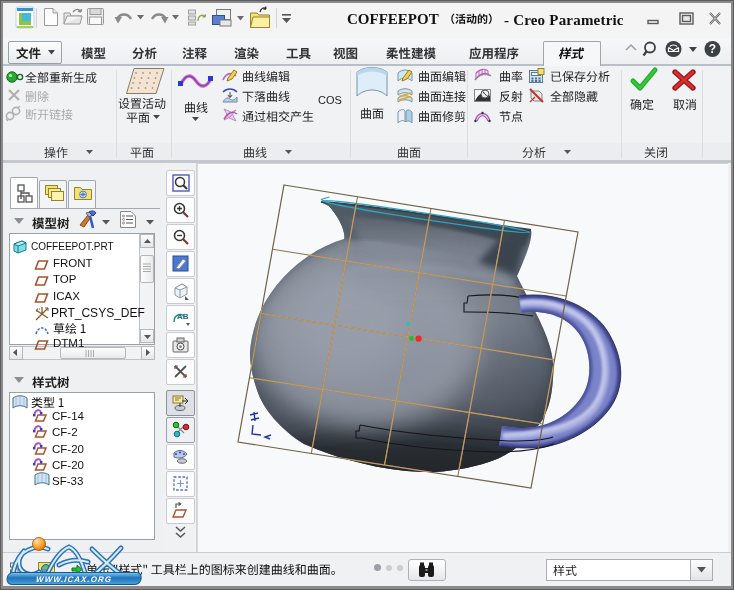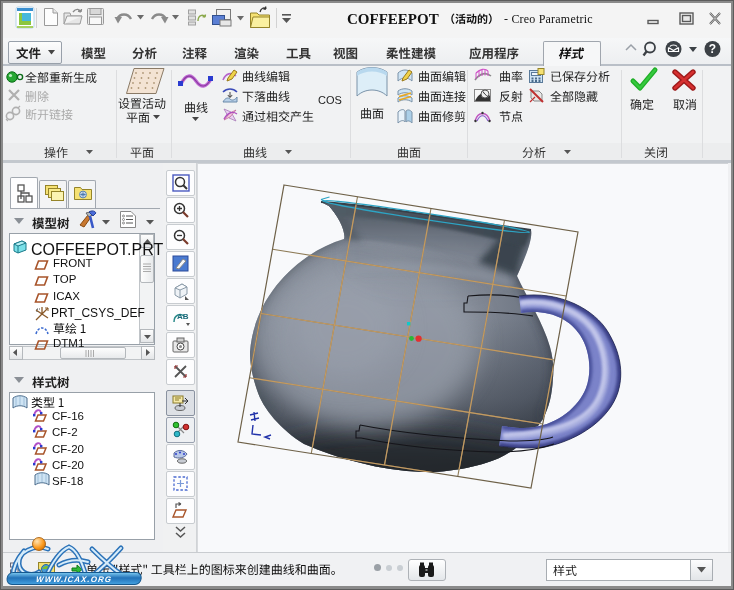--- a/index.html
+++ b/index.html
@@ -89,21 +89,21 @@
 <svg class="t" style="left:282px;top:14px">
     <g fill="#555">
       <rect x="0" y="0" width="9" height="1.6"></rect>
       <path d="M0 4 L9 4 L4.5 9 Z"></path>
     </g>
   </svg>
 <div class="abs" style="left:347px;top:11px;font-family:'Liberation Serif',serif;font-weight:bold;font-size:15px;letter-spacing:0;color:#111;white-space:nowrap">COFFEEPOT</div>
 <svg class="t" style="left:444px;top:22.5px">
     <path transform="translate(0 0) scale(0.11 0.11)" d="M66.3 -38C66.3 -16.6 75.2 -0.6 86 10L95.5 5.8C85.5 -5 77.6 -18.8 77.6 -38C77.6 -57.2 85.5 -71 95.5 -81.8L86 -86C75.2 -75.4 66.3 -59.4 66.3 -38ZM108.3 -75C114.1 -71.7 122.6 -66.9 126.6 -64L133.7 -73.7C129.4 -76.4 120.7 -80.9 115.1 -83.7ZM103.5 -47.3C109.5 -44.2 118.1 -39.4 122.2 -36.5L128.9 -46.5C124.5 -49.2 115.6 -53.6 110 -56.2ZM105 -0.3L115.1 7.8C121.2 -2 127.5 -13.4 132.8 -23.9L124 -31.9C118 -20.3 110.3 -7.8 105 -0.3ZM133 -55.8L133 -44.4L159.7 -44.4L159.7 -31.6L139.2 -31.6L139.2 8.9L150.2 8.9L150.2 4.8L180.2 4.8L180.2 8.4L191.7 8.4L191.7 -31.6L171.1 -31.6L171.1 -44.4L196.7 -44.4L196.7 -55.8L171.1 -55.8L171.1 -69.6C179 -71.2 186.5 -73.2 192.9 -75.6L183.7 -85C172.6 -80.5 153.8 -77.2 136.8 -75.5C138.1 -72.9 139.7 -68.2 140.2 -65.3C146.5 -65.9 153.1 -66.6 159.7 -67.6L159.7 -55.8ZM150.2 -6.1L150.2 -20.7L180.2 -20.7L180.2 -6.1ZM208.1 -77.2L208.1 -66.7L247.4 -66.7L247.4 -77.2ZM209 -2L209.1 -2.2L209.1 -1.9C212 -3.8 216.3 -5.2 241.2 -11.7L242.3 -7L251.9 -10C249.8 -6.5 247.3 -3.2 244.3 -0.3C247.3 1.6 251.3 5.9 253.2 8.8C267.4 -5.3 271.6 -26.4 273 -51.7L283.3 -51.7C282.4 -20.3 281.4 -8.1 279.2 -5.3C278.1 -4 277.2 -3.7 275.5 -3.7C273.3 -3.7 269.1 -3.7 264.3 -4.1C266.3 -0.8 267.7 4.2 267.9 7.6C273.1 7.8 278.2 7.8 281.4 7.3C284.9 6.6 287.2 5.6 289.7 2.1C293.1 -2.5 294.1 -17.2 295.1 -57.8C295.1 -59.3 295.2 -63.2 295.2 -63.2L273.4 -63.2L273.6 -83.2L261.7 -83.2L261.6 -63.2L250.4 -63.2L250.4 -51.7L261.2 -51.7C260.5 -35.8 258.4 -22 252.5 -11.1C250.7 -18 246.8 -28.6 243.2 -36.7L233.5 -34.1C235.1 -30.3 236.7 -26 238.1 -21.7L221.1 -17.7C224.3 -25.5 227.4 -34.5 229.5 -43.1L249.2 -43.1L249.2 -54L204.8 -54L204.8 -43.1L217.2 -43.1C215 -32.5 211.5 -22.3 210.2 -19.3C208.6 -15.6 207.2 -13.3 205.2 -12.7C206.6 -9.7 208.4 -4.2 209 -2ZM353.6 -40.6C358.5 -33.3 364.7 -23.4 367.5 -17.3L377.7 -23.5C374.6 -29.4 367.9 -39 363 -45.9ZM358.5 -84.9C355.6 -73 350.8 -60.9 345 -52.3L345 -68.7L329.5 -68.7C331.2 -72.9 333 -78.1 334.6 -83.1L321.6 -85C321.2 -80.2 320 -73.7 318.7 -68.7L307.3 -68.7L307.3 6L318.2 6L318.2 -1.4L345 -1.4L345 -48.4C347.7 -46.7 351.1 -44.2 352.8 -42.6C355.9 -46.9 358.9 -52.4 361.6 -58.5L383.1 -58.5C382.1 -23.1 380.8 -8 377.7 -4.8C376.5 -3.4 375.4 -3.1 373.4 -3.1C370.8 -3.1 364.8 -3.1 358.4 -3.7C360.5 -0.4 362.1 4.7 362.3 8C368.2 8.2 374.3 8.3 378.1 7.8C382.2 7.1 385 6 387.7 2.2C391.9 -3.1 393 -19.1 394.3 -64.1C394.4 -65.5 394.4 -69.5 394.4 -69.5L366.1 -69.5C367.6 -73.7 369 -78 370.1 -82.2ZM318.2 -58.3L334.2 -58.3L334.2 -42L318.2 -42ZM318.2 -11.9L318.2 -31.6L334.2 -31.6L334.2 -11.9ZM433.7 -38C433.7 -59.4 424.8 -75.4 414 -86L404.5 -81.8C414.5 -71 422.4 -57.2 422.4 -38C422.4 -18.8 414.5 -5 404.5 5.8L414 10C424.8 -0.6 433.7 -16.6 433.7 -38Z" fill="#111"></path>
   </svg>
-<div class="abs" style="left:504px;top:12px;font-family:'Liberation Serif',serif;font-weight:normal;font-size:12px;letter-spacing:0.2px;color:#111;white-space:nowrap">- Creo Parametric</div>
+<div class="abs" style="left:504px;top:12px;font-family:'Liberation Serif',serif;font-weight:bold;font-size:15px;letter-spacing:0.2px;color:#111;white-space:nowrap">- Creo Parametric</div>
 <svg class="t" style="left:646px;top:12px">
     <g stroke="#5a5a5a" fill="none" stroke-width="1.4">
 <rect x="2" y="8.5" width="10" height="3" fill="#f4f4f4"></rect>
 <rect x="34" y="1" width="13" height="11"></rect>
       <rect x="36.5" y="3.5" width="8" height="6" fill="#e8e8e8"></rect>
 <path d="M64 1 L74 12 M74 1 L64 12" stroke-width="2"></path>
 <path d="M64 1 L74 12 M74 1 L64 12" stroke="#f4f4f4" stroke-width="0.7"></path>
 </g>
   </svg>
 <div class="abs" style="left:3px;top:38px;width:728px;height:28px;background:linear-gradient(#f6f7f8,#eceef0)"></div>
@@ -516,21 +516,21 @@
       <path d="M0 0 L0 7 M2.5 0 L2.5 7 M5 0 L5 7 M7.5 0 L7.5 7"></path>
     </g>
   </svg>
 <svg class="t" style="left:13px;top:240px">
     <g>
 <path d="M1 4 L9 1 L13 3 L13 10 L5 13 L1 11 Z" fill="#7ae0e8" stroke="#1a7a8a"></path>
 <path d="M1 4 L9 1 L13 3 L5 6 Z" fill="#b8f0f4" stroke="#1a7a8a"></path>
 <path d="M5 6 L5 13" stroke="#1a7a8a"></path>
     </g>
   </svg>
-<div class="abs" style="left:31px;top:241px;font-size:16px;color:#111;white-space:nowrap">COFFEEPOT.PRT</div>
+<div class="abs" style="left:31px;top:241px;font-size:10px;color:#111;white-space:nowrap">COFFEEPOT.PRT</div>
 <svg class="t" style="left:35px;top:260px">
     <path d="M3.5 1 L12.5 1 L9.5 9 L0.5 9 Z" fill="none" stroke="#a8542a" stroke-width="1.6"></path>
   </svg>
 <div class="abs" style="left:53px;top:257px;font-size:11.5px;color:#111;white-space:nowrap">FRONT</div>
 <svg class="t" style="left:35px;top:276px">
     <path d="M3.5 1 L12.5 1 L9.5 9 L0.5 9 Z" fill="none" stroke="#a8542a" stroke-width="1.6"></path>
   </svg>
 <div class="abs" style="left:53px;top:273px;font-size:11.5px;color:#111;white-space:nowrap">TOP</div>
 <svg class="t" style="left:35px;top:293px">
     <path d="M3.5 1 L12.5 1 L9.5 9 L0.5 9 Z" fill="none" stroke="#a8542a" stroke-width="1.6"></path>
@@ -573,21 +573,21 @@
     <path transform="translate(0 0) scale(0.12 0.12)" d="M74.6 -82.2C72.2 -78 67.9 -71.9 64.5 -68L70.6 -65.7C74.2 -69.3 78.7 -74.6 82.4 -79.7ZM18.1 -78.9C22.3 -74.8 26.8 -68.9 28.7 -65L35.4 -68.3C33.4 -72.2 28.7 -77.9 24.4 -81.8ZM46 -83.9L46 -64.5L7.2 -64.5L7.2 -57.6L40 -57.6C31.8 -49.2 18.5 -42.2 5.3 -39.1C6.9 -37.6 9 -34.8 10.1 -32.9C23.7 -36.9 37.2 -44.8 46 -54.7L46 -37.9L53.5 -37.9L53.5 -52.9C66.2 -46.6 81.2 -38.4 89.2 -33.2L92.9 -39.4C84.9 -44.2 70.6 -51.6 58.2 -57.6L93.3 -57.6L93.3 -64.5L53.5 -64.5L53.5 -83.9ZM46.3 -35.7C45.8 -31.8 45.2 -28.2 44.3 -24.9L6.7 -24.9L6.7 -17.9L41.6 -17.9C36.6 -8.5 26.5 -2.3 4.6 1.1C6 2.8 7.9 6 8.5 8C33.4 3.6 44.5 -4.7 49.8 -17.2C57.6 -3.1 71.4 4.9 91.6 8C92.5 5.9 94.6 2.7 96.3 1C78.1 -1.1 64.7 -7.4 57.4 -17.9L93.6 -17.9L93.6 -24.9L52.3 -24.9C53.1 -28.3 53.7 -31.9 54.2 -35.7ZM163.5 -78.3L163.5 -44.8L170.4 -44.8L170.4 -78.3ZM182.2 -83.4L182.2 -38.7C182.2 -37.4 181.8 -37 180.2 -36.9C178.7 -36.8 173.7 -36.8 168 -37C169.1 -35 170.1 -32.1 170.5 -30.1C177.6 -30.1 182.5 -30.2 185.5 -31.4C188.5 -32.5 189.3 -34.4 189.3 -38.6L189.3 -83.4ZM138.8 -73.3L138.8 -59.5L126.4 -59.5L126.4 -60.1L126.4 -73.3ZM106.7 -59.5L106.7 -52.8L118.9 -52.8C117.8 -46.1 114.5 -39.3 105.9 -34C107.3 -33 109.8 -30.2 110.8 -28.8C121 -35.1 124.8 -44.1 125.9 -52.8L138.8 -52.8L138.8 -31.3L145.9 -31.3L145.9 -52.8L157.3 -52.8L157.3 -59.5L145.9 -59.5L145.9 -73.3L155.2 -73.3L155.2 -79.9L110 -79.9L110 -73.3L119.5 -73.3L119.5 -60.2L119.5 -59.5ZM146.7 -33.2L146.7 -22.1L115.1 -22.1L115.1 -15.2L146.7 -15.2L146.7 -2.5L104.7 -2.5L104.7 4.5L195.2 4.5L195.2 -2.5L154.4 -2.5L154.4 -15.2L184.8 -15.2L184.8 -22.1L154.4 -22.1L154.4 -33.2ZM231.2 0L271.4 0L271.4 -7.6L256.7 -7.6L256.7 -73.3L249.7 -73.3C245.7 -71 241 -69.3 234.5 -68.1L234.5 -62.3L247.6 -62.3L247.6 -7.6L231.2 -7.6Z" fill="#111"></path>
   </svg>
 <svg class="t" style="left:33px;top:409px">
     <g>
       <path d="M5 6 L13 6 L10.5 12 L2.5 12 Z" fill="none" stroke="#a8542a" stroke-width="1.5"></path>
       <path d="M1 6 C3 0 7 0 8 4" fill="none" stroke="#b050c8" stroke-width="1.8"></path>
       <rect x="0" y="5" width="2.4" height="2.4" fill="#2a3bd0"></rect>
       <rect x="7" y="3" width="2.4" height="2.4" fill="#2a3bd0"></rect>
     </g>
   </svg>
-<div class="abs" style="left:52px;top:410px;font-size:11.5px;color:#111;white-space:nowrap">CF-16</div>
+<div class="abs" style="left:52px;top:410px;font-size:11.5px;color:#111;white-space:nowrap">CF-14</div>
 <svg class="t" style="left:33px;top:425px">
     <g>
       <path d="M5 6 L13 6 L10.5 12 L2.5 12 Z" fill="none" stroke="#a8542a" stroke-width="1.5"></path>
       <path d="M1 6 C3 0 7 0 8 4" fill="none" stroke="#b050c8" stroke-width="1.8"></path>
       <rect x="0" y="5" width="2.4" height="2.4" fill="#2a3bd0"></rect>
       <rect x="7" y="3" width="2.4" height="2.4" fill="#2a3bd0"></rect>
     </g>
   </svg>
 <div class="abs" style="left:52px;top:426px;font-size:11.5px;color:#111;white-space:nowrap">CF-2</div>
 <svg class="t" style="left:33px;top:442px">
@@ -609,21 +609,21 @@
   </svg>
 <div class="abs" style="left:52px;top:459px;font-size:11.5px;color:#111;white-space:nowrap">CF-20</div>
 <svg class="t" style="left:34px;top:472px">
     <g>
       <path d="M1 3 C5 0 11 0 15 3 L15 13 C11 10 5 10 1 13 Z" fill="#cfe4f4" stroke="#4a6a8a"></path>
       <g stroke="#8ab0cc" stroke-width="0.7">
         <path d="M4 1.2 L4 11.2 M8 0.6 L8 10.6 M12 1.2 L12 11.2"></path>
       </g>
     </g>
   </svg>
-<div class="abs" style="left:52px;top:475px;font-size:11.5px;color:#111;white-space:nowrap">SF-18</div>
+<div class="abs" style="left:52px;top:475px;font-size:11.5px;color:#111;white-space:nowrap">SF-33</div>
 <div class="abs" style="left:163px;top:163px;width:34px;height:389px;background:#f0f1f2;border-right:1px solid #d0d3d6"></div>
 <div class="abs" style="left:166px;top:170px;width:29px;height:26px;background:#fdfdfe;border:1px solid #c8ccd0;border-radius:2px"></div>
 <div class="abs" style="left:166px;top:197px;width:29px;height:26px;background:#fdfdfe;border:1px solid #c8ccd0;border-radius:2px"></div>
 <div class="abs" style="left:166px;top:224px;width:29px;height:26px;background:#fdfdfe;border:1px solid #c8ccd0;border-radius:2px"></div>
 <div class="abs" style="left:166px;top:251px;width:29px;height:26px;background:#fdfdfe;border:1px solid #c8ccd0;border-radius:2px"></div>
 <div class="abs" style="left:166px;top:278px;width:29px;height:26px;background:#fdfdfe;border:1px solid #c8ccd0;border-radius:2px"></div>
 <div class="abs" style="left:166px;top:305px;width:29px;height:26px;background:#fdfdfe;border:1px solid #c8ccd0;border-radius:2px"></div>
 <div class="abs" style="left:166px;top:332px;width:29px;height:26px;background:#fdfdfe;border:1px solid #c8ccd0;border-radius:2px"></div>
 <div class="abs" style="left:166px;top:359px;width:29px;height:26px;background:#fdfdfe;border:1px solid #c8ccd0;border-radius:2px"></div>
 <div class="abs" style="left:166px;top:390px;width:29px;height:26px;background:#dde0e5;border:1px solid #8a92a0;border-radius:2px"></div>

